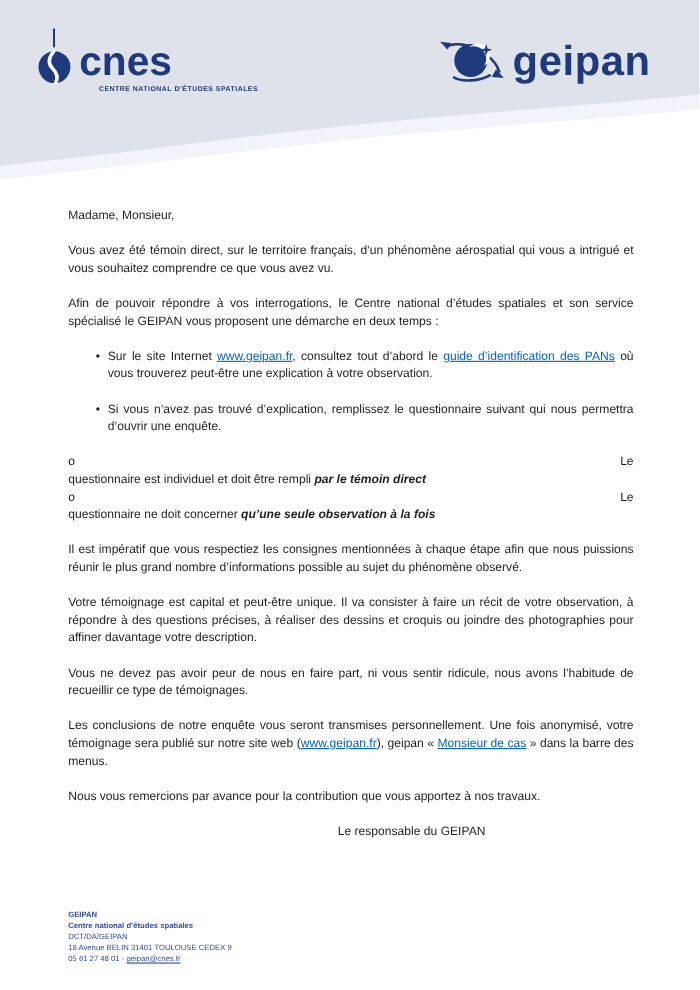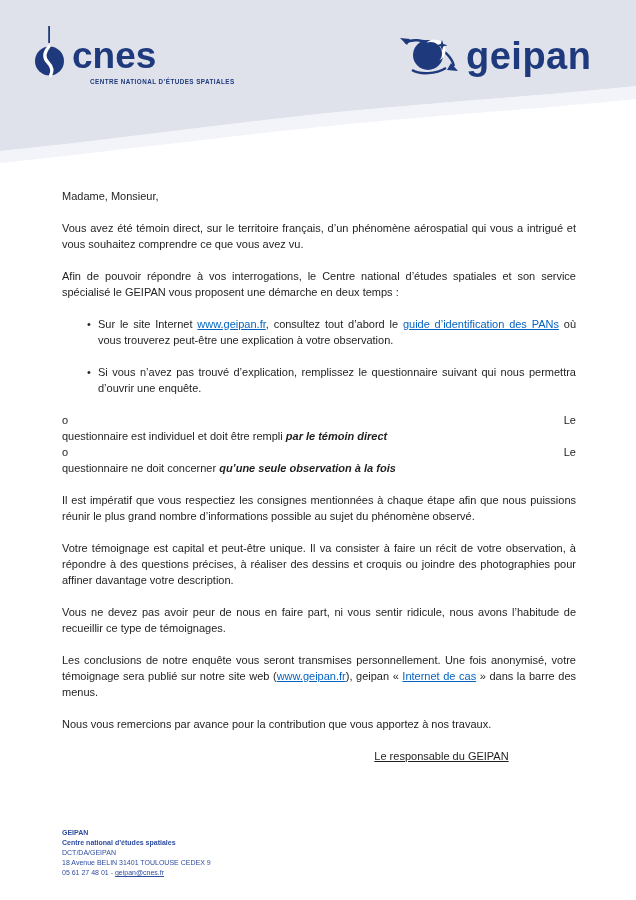--- a/index.html
+++ b/index.html
@@ -38,21 +38,21 @@
     text-align:justify;
   }
   .content p { margin:0 0 16px 0; }
   .bullet { display:flex; margin:0 0 16px 0; }
   .bullet .dot { flex:none; width:11px; margin-left:25px; text-align:left; }
   .bullet .btext { flex:1; text-align:justify; }
   .o-block { margin:0 0 16px 0; }
   .o-line { display:flex; justify-content:space-between; }
   .bold { font-weight:bold;font-style:italic; }
   a.link, .link { color:#0563c1; text-decoration:underline; cursor:pointer; }
-  .signature { padding-left:245px; margin-top:10px; margin-bottom:0; text-align:center;text-decoration:underline; }
+  .signature { padding-left:245px; margin-top:10px; margin-bottom:0; text-align:left; }
 
   
   .footer {
     margin-top:64px;
     font-size:7px; line-height:10px; color:#2f4d9e; text-align:left;
   }
   .footer .b { font-weight:bold; }
   .footer .link { color:#2f4d9e; }
 </style>
 </head>
@@ -125,21 +125,21 @@
       </div>
       <div><span>questionnaire ne doit concerner </span><span class="bold">qu’une seule observation à la fois</span></div>
     </div>
 
     <p>Il est impératif que vous respectiez les consignes mentionnées à chaque étape afin que nous puissions réunir le plus grand nombre d’informations possible au sujet du phénomène observé.</p>
 
     <p>Votre témoignage est capital et peut-être unique. Il va consister à faire un récit de votre observation, à répondre à des questions précises, à réaliser des dessins et croquis ou joindre des photographies pour affiner davantage votre description.</p>
 
     <p>Vous ne devez pas avoir peur de nous en faire part, ni vous sentir ridicule, nous avons l’habitude de recueillir ce type de témoignages.</p>
 
-    <p><span>Les conclusions de notre enquête vous seront transmises personnellement. Une fois anonymisé, votre témoignage sera publié sur notre site web (</span><a class="link">www.geipan.fr</a><span>), geipan « </span><a class="link">Internet de cas</a><span> » dans la barre des menus.</span></p>
+    <p><span>Les conclusions de notre enquête vous seront transmises personnellement. Une fois anonymisé, votre témoignage sera publié sur notre site web (</span><a class="link">www.geipan.fr</a><span>), geipan « </span><a class="link">Monsieur de cas</a><span> » dans la barre des menus.</span></p>
 
     <p>Nous vous remercions par avance pour la contribution que vous apportez à nos travaux.</p>
 
     <p class="signature">Le responsable du GEIPAN</p>
 
     <div class="footer">
       <div class="b">GEIPAN</div>
       <div class="b">Centre national d’études spatiales</div>
       <div>DCT/DA/GEIPAN</div>
       <div>18 Avenue BELIN 31401 TOULOUSE CEDEX 9</div>

